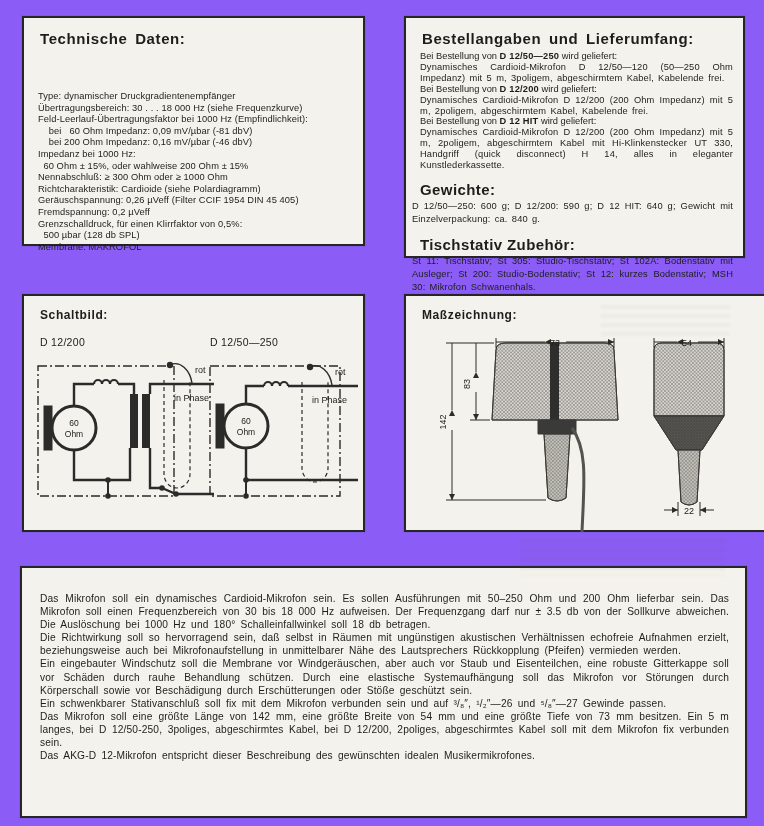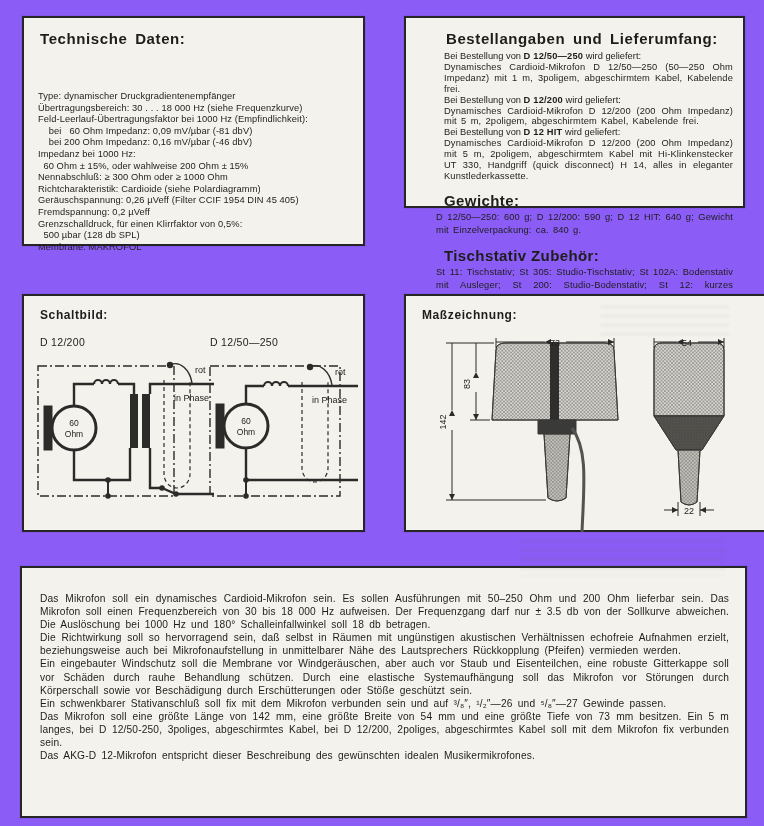--- a/index.html
+++ b/index.html
@@ -12,21 +12,21 @@
     overflow:hidden;
   }
   .box{
     position:absolute;
     background:#f4f2ec;
     border:2px solid #262626;
     box-sizing:border-box;
     box-shadow:0 0 0 1px rgba(0,0,0,0.05);
   }
   #box-tech{left:22px;top:16px;width:343px;height:230px;}
-  #box-order{left:404px;top:16px;width:341px;height:192px;padding-left:24px;}
+  #box-order{left:404px;top:16px;width:341px;height:242px;}
   #box-schematic{left:22px;top:294px;width:343px;height:238px;}
   #box-dimension{left:404px;top:294px;width:386px;height:238px;}
   #box-spec{left:20px;top:566px;width:727px;height:252px;}
 
   .box-title{
     font-weight:bold;
     font-size:15px;
     letter-spacing:0.6px;
     word-spacing:3px;
     margin:12px 14px 0 16px;
@@ -116,21 +116,21 @@
       <div class="tech-line">Grenzschalldruck, für einen Klirrfaktor von 0,5%:</div>
       <div class="tech-line">  500 µbar (128 db SPL)</div>
       <div class="tech-line">Membrane: MAKROFOL</div>
     </div>
   </div>
 
   <div class="box" id="box-order">
     <div class="box-title" style="margin-bottom:2px;">Bestellangaben und Lieferumfang:</div>
     <div class="order-content">
       <div class="order-line"><span>Bei Bestellung von </span><b>D 12/50—250</b><span> wird geliefert:</span></div>
-      <div class="order-body">Dynamisches Cardioid-Mikrofon D 12/50—250 (50—250 Ohm Impedanz) mit 1 m, 3poligem, abgeschirmtem Kabel, Kabelende frei.</div>
+      <div class="order-body">Dynamisches Cardioid-Mikrofon D 12/50—120 (50—250 Ohm Impedanz) mit 5 m, 3poligem, abgeschirmtem Kabel, Kabelende frei.</div>
       <div class="order-line"><span>Bei Bestellung von </span><b>D 12/200</b><span> wird geliefert:</span></div>
       <div class="order-body">Dynamisches Cardioid-Mikrofon D 12/200 (200 Ohm Impedanz) mit 5 m, 2poligem, abgeschirmtem Kabel, Kabelende frei.</div>
       <div class="order-line"><span>Bei Bestellung von </span><b>D 12 HIT</b><span> wird geliefert:</span></div>
       <div class="order-body">Dynamisches Cardioid-Mikrofon D 12/200 (200 Ohm Impedanz) mit 5 m, 2poligem, abgeschirmtem Kabel mit Hi-Klinkenstecker UT 330, Handgriff (quick disconnect) H 14, alles in eleganter Kunstlederkassette.</div>
     </div>
     <div class="sub-title">Gewichte:</div>
     <div class="sub-body">D 12/50—250: 600 g; D 12/200: 590 g; D 12 HIT: 640 g; Gewicht mit Einzelverpackung: ca. 840 g.</div>
     <div class="sub-title">Tischstativ Zubehör:</div>
     <div class="sub-body">St 11: Tischstativ; St 305: Studio-Tischstativ; St 102A: Bodenstativ mit Ausleger; St 200: Studio-Bodenstativ; St 12: kurzes Bodenstativ; MSH 30: Mikrofon Schwanenhals.</div>
   </div>

